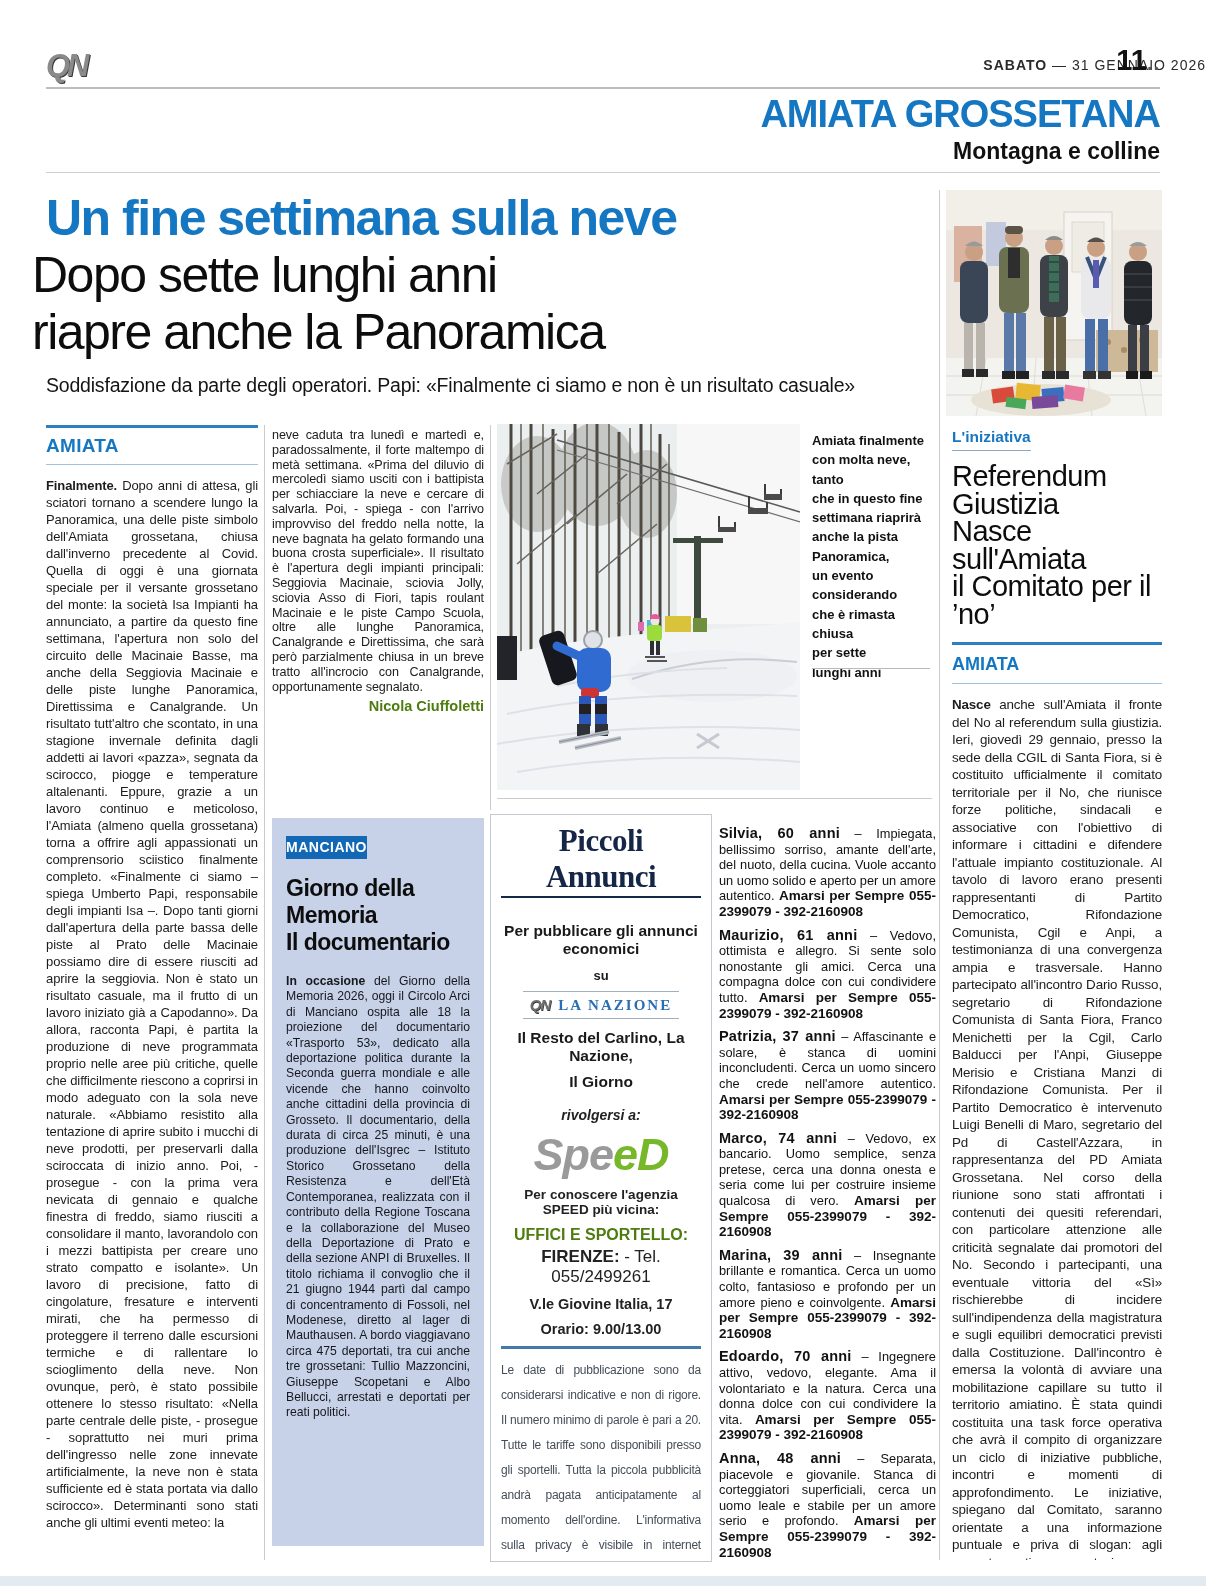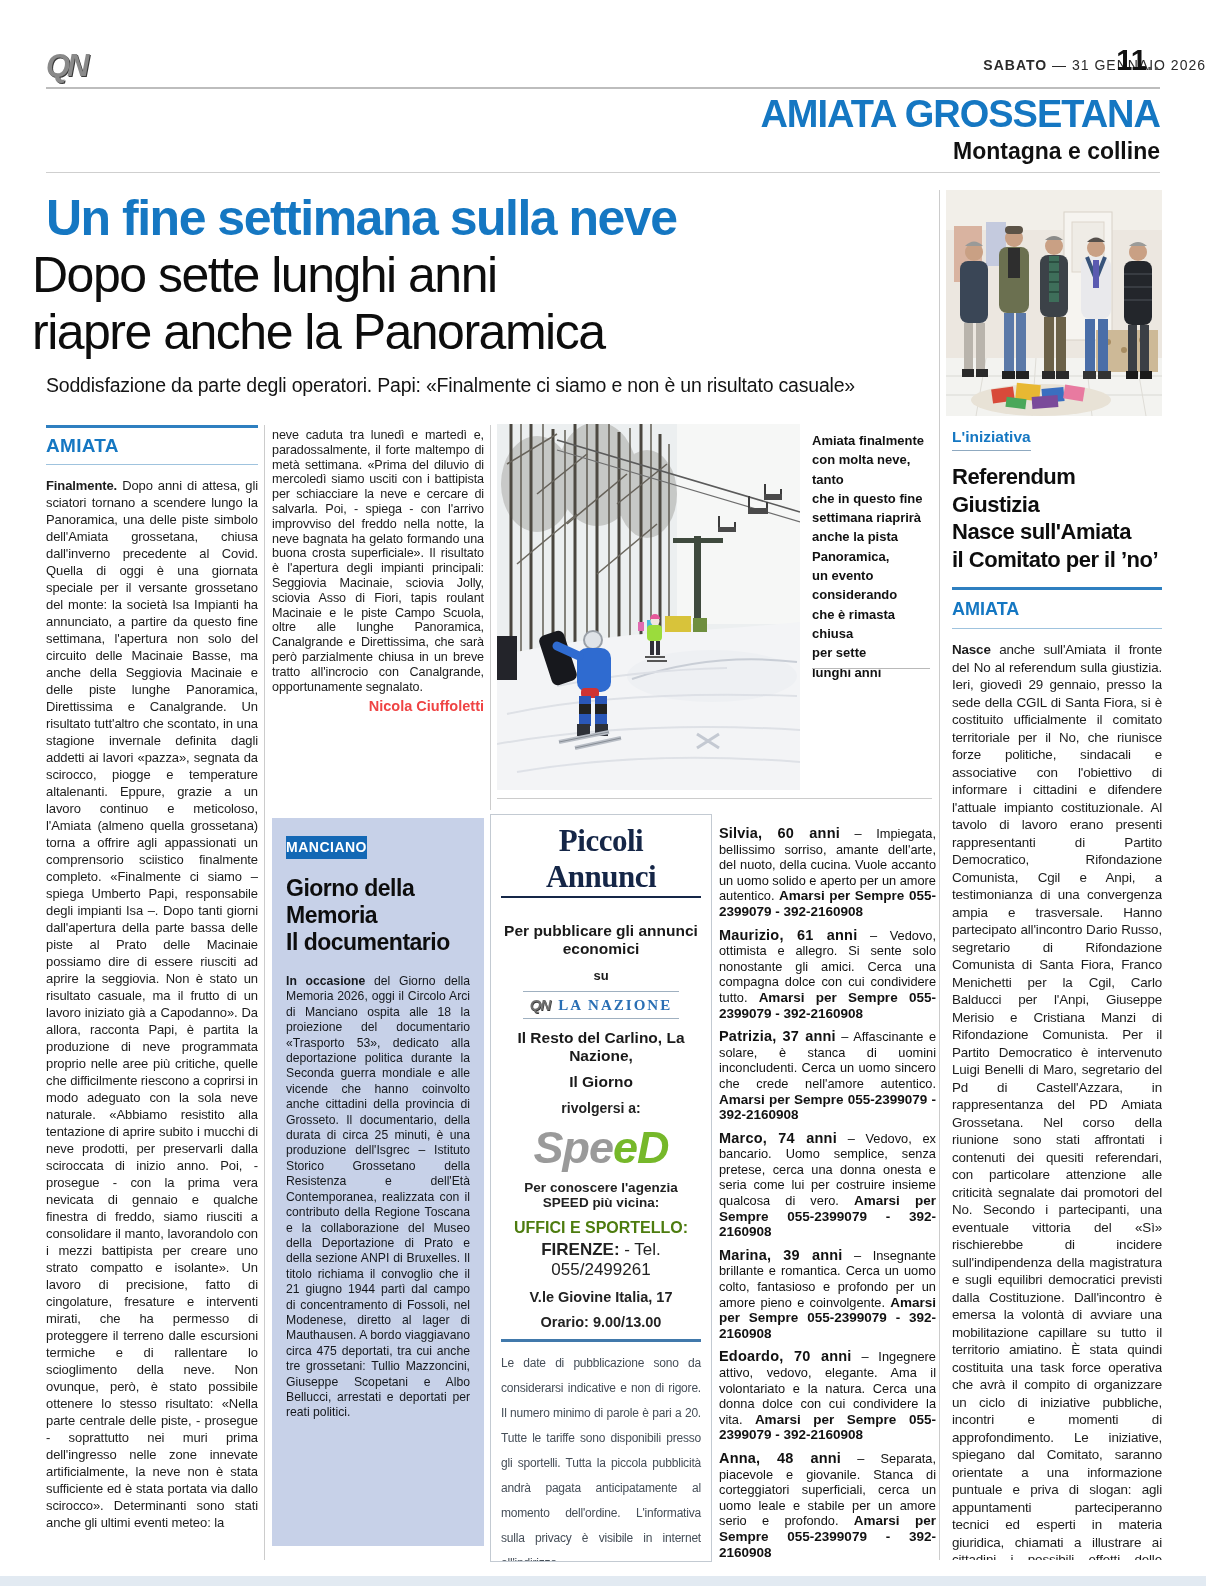--- a/index.html
+++ b/index.html
@@ -33,21 +33,21 @@
   .bodytext { text-align:justify; color:#1c1c1c; hyphens:none; }
   .col1 { position:absolute; left:46px; top:425px; width:212px; height:1135px; overflow:hidden; }
   .kicker-top { border-top:3px solid #2e7fc0; padding-top:7px; }
   .kicker-text { color:#1577c2; font-size:19px; font-weight:800; letter-spacing:0.3px; }
   .kicker-rule { height:1px; background:#9fc3de; margin-top:7px; }
   .col1-body { margin-top:12px; font-size:13px; line-height:17px; letter-spacing:-0.1px; height:1078px; overflow:hidden; }
   .lead-bold { font-weight:800; }
 
   .col2 { position:absolute; left:272px; top:428px; width:212px; height:360px; overflow:hidden; }
   .col2-body { font-size:12.6px; line-height:14.8px; letter-spacing:-0.1px; }
-  .byline { text-align:right; font-weight:800; font-size:14.5px; color:#ef4444; margin-top:4px; }
+  .byline { text-align:right; font-weight:800; font-size:14.5px; color:#4d7c0f; margin-top:4px; }
 
   
   .manciano { position:absolute; left:272px; top:818px; width:212px; height:728px; background:#c7d1e8; padding:18px 14px; overflow:hidden; }
   .manciano-tag { display:inline-block; background:#1368b5; color:#fff; font-size:14px; font-weight:800; letter-spacing:0.5px; padding:3px 0 4px; }
   .manciano-title { margin-top:16px; font-size:23px; line-height:27px; font-weight:800; color:#0d0d0d; letter-spacing:-0.5px; }
   .manciano-body { margin-top:18px; font-size:12.2px; line-height:15.4px; text-align:justify; color:#15181c; height:540px; overflow:hidden; }
 
   
   .photo-main { position:absolute; left:497px; top:424px; width:303px; height:366px; overflow:hidden; background:#e8eaec; }
   .caption { position:absolute; left:812px; top:431px; width:120px; font-size:13px; line-height:19.3px; font-weight:600; color:#111; }
@@ -59,21 +59,21 @@
   .annunci-title { font-family:"Liberation Serif","DejaVu Serif",serif; font-size:31px; font-weight:800; color:#152647; letter-spacing:-0.5px; }
   .annunci-title span { display:inline-block; border-bottom:2px solid #152647; padding-bottom:1px; }
   .ann-line { font-weight:800; color:#1a1a1a; }
   .ann-publish { margin-top:24px; font-size:15.5px; }
   .ann-su { margin-top:10px; font-size:13px; }
   .ann-brand { margin:8px 22px 0; border-top:1px solid #9fb0c0; border-bottom:1px solid #9fb0c0; padding:4px 0; }
   .ann-brand .bq { font-weight:800; font-style:italic; color:#6e6e6e; font-size:15px; letter-spacing:-1px; text-shadow:0.5px 0.5px 0 #333; margin-right:8px; }
   .ann-brand .bn { font-family:"Liberation Serif","DejaVu Serif",serif; font-weight:800; color:#2a6fb4; font-size:15px; letter-spacing:2px; }
   .ann-papers { margin-top:10px; font-size:15.5px; }
   .ann-papers2 { margin-top:8px; font-size:15.5px; }
-  .ann-rivolgersi { margin-top:9px; font-size:14px; font-weight:600; color:#222; }
+  .ann-rivolgersi { margin-top:16px; font-size:14px; font-weight:600; color:#222;font-style:italic; }
   .speed { margin-top:6px; font-size:45px; font-weight:800; font-style:italic; letter-spacing:-1px; }
   .speed .sg { color:#9a9a9a; } .speed .se { color:#76b82a; }
   .ann-agency { margin-top:6px; font-size:13.5px; font-weight:600; color:#222; }
   .ann-uffici { margin-top:9px; font-size:16px; font-weight:800; color:#4d7c0f; }
   .ann-firenze { margin-top:3px; font-size:17px; color:#222; }
   .ann-firenze b { font-weight:800; }
   .ann-addr { margin-top:9px; font-size:14.5px; font-weight:600; color:#222; }
   .ann-orario { margin-top:9px; font-size:14.5px; font-weight:600; color:#222; }
   .blue-bar { height:3px; background:#4179ab; margin:9px 0; }
   .ann-disclaimer { font-size:12px; line-height:25px; text-align:justify; color:#454e58; letter-spacing:-0.2px; }
@@ -82,21 +82,21 @@
   .ad .ad-contact { font-weight:800; font-size:13.5px; }
 
   
   .matr-col { position:absolute; left:719px; top:818px; width:217px; height:742px; overflow:hidden; }
   .matr-col .ad { margin-top:8px; margin-bottom:7px; }
 
   
   .photo-right { position:absolute; left:946px; top:190px; width:216px; height:226px; overflow:hidden; background:#efeae2; }
   .ini { position:absolute; left:952px; top:428px; width:210px; height:1132px; overflow:hidden; }
   .ini-eyebrow { display:inline-block; color:#1577c2; font-size:15.5px; font-weight:700; border-bottom:1px solid #8fa9c0; padding-bottom:4px; }
-  .ini-title { margin-top:12px; font-size:22px; line-height:27.5px; font-weight:700; color:#0d0d0d; letter-spacing:-0.5px; }
+  .ini-title { margin-top:12px; font-size:29px; line-height:27.5px; font-weight:400; color:#0d0d0d; letter-spacing:-0.5px; }
   .ini-thick { height:3px; background:#2e7fc0; margin-top:14px; }
   .ini-kicker { color:#1577c2; font-size:18px; font-weight:800; margin-top:9px; }
   .ini-thin { height:1px; background:#9fc3de; margin-top:8px; }
   .ini-body { margin-top:12px; font-size:13.4px; line-height:17.5px; letter-spacing:-0.15px; height:945px; overflow:hidden; }
 
   .bottom-band { position:absolute; left:0; right:0; bottom:0; height:10px; background:#e2eaf2; }
 </style>
 </head>
 <body>
 

